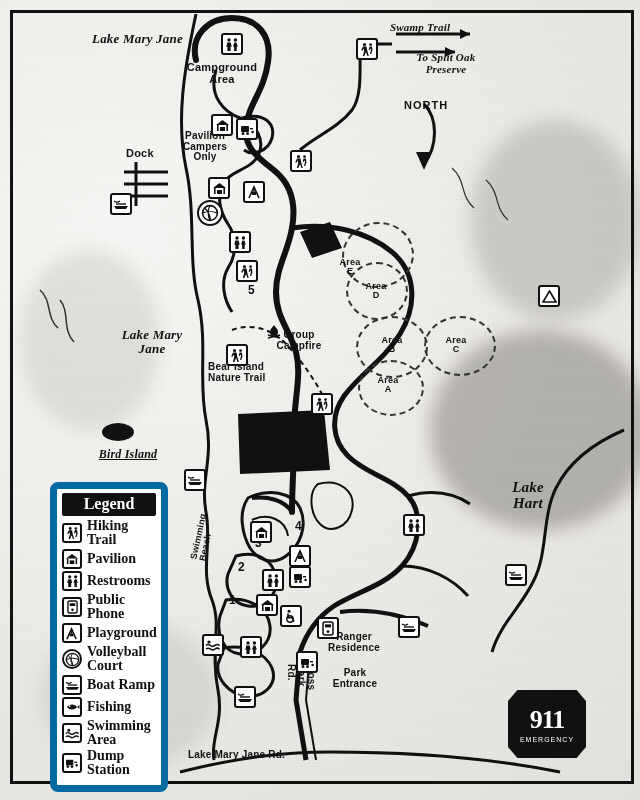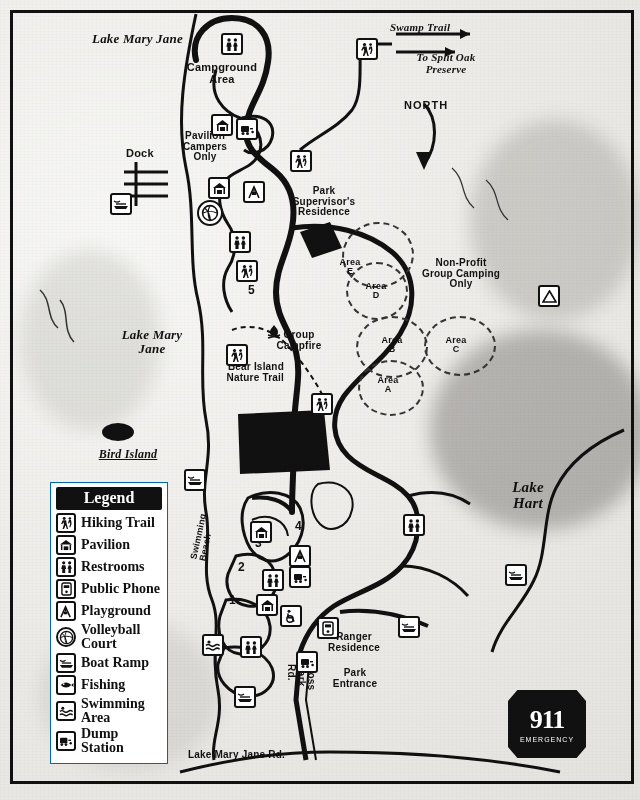--- a/index.html
+++ b/index.html
@@ -26,21 +26,21 @@
   
   svg.layer{position:absolute;left:0;top:0;width:640px;height:800px;}
 
   
   .ico{position:absolute;width:22px;height:22px;background:#fff;border:2px solid #111;border-radius:3px;
        display:flex;align-items:center;justify-content:center;box-sizing:border-box;}
   .ico svg{display:block;}
   .ico.round{border-radius:50%;}
 
   
-  .legend{position:absolute;left:50px;top:482px;width:118px;background:#fff;border:1px solid #0369a1;border-radius:0;
+  .legend{position:absolute;left:50px;top:482px;width:118px;background:#fff;border:7px solid #0369a1;border-radius:8px;
           padding:4px 5px 6px 5px;box-sizing:border-box;}
   .legend .title{background:#111;color:#fff;font-size:16px;font-weight:bold;text-align:center;
                  padding:2px 0 3px;border-radius:2px;margin-bottom:3px;font-family:"Liberation Serif",serif;}
   .legend .row{display:flex;align-items:center;gap:5px;margin:2px 0;}
   .legend .row .box{position:static;width:20px;height:20px;background:#fff;border:2px solid #111;border-radius:3px;
                     display:flex;align-items:center;justify-content:center;box-sizing:border-box;flex:0 0 20px;}
   .legend .row .box.rnd{border-radius:50%;}
   .legend .row .txt{font-size:14px;font-weight:bold;color:#111;line-height:1.0;font-family:"Liberation Serif",serif;}
 
   
@@ -161,30 +161,24 @@
 
   <div class="lbl" style="left:186px;top:62px;font-size:11px;width:72px;text-align:center;">
     <span>Campground Area</span>
   </div>
   <div class="lbl" style="left:176px;top:131px;font-size:10px;width:58px;text-align:center;">
     <span>Pavilion Campers Only</span>
   </div>
   <div class="lbl" style="left:126px;top:148px;font-size:11px;">
     <span>Dock</span>
   </div>
-  <div class="lbl" style="left:286px;top:186px;font-size:10px;width:76px;text-align:center;">
-    <span>Park Supervisor's Residence</span>
-  </div>
-  <div class="lbl" style="left:420px;top:258px;font-size:10px;width:82px;text-align:center;">
-    <span>Non-Profit Group Camping Only</span>
-  </div>
   <div class="lbl" style="left:272px;top:330px;font-size:10px;width:54px;text-align:center;">
     <span>Group Campfire</span>
   </div>
-  <div class="lbl" style="left:208px;top:362px;font-size:10px;width:76px;text-align:right;">
+  <div class="lbl" style="left:208px;top:362px;font-size:10px;width:76px;text-align:left;">
     <span>Bear Island Nature Trail</span>
   </div>
   <div class="lbl" style="left:190px;top:540px;font-size:9px;width:22px;text-align:center;transform:rotate(-78deg);transform-origin:50% 50%;">
     <span>Swimming Beach</span>
   </div>
   <div class="lbl" style="left:326px;top:632px;font-size:10px;width:56px;text-align:center;">
     <span>Ranger Residence</span>
   </div>
   <div class="lbl" style="left:330px;top:668px;font-size:10px;width:50px;text-align:center;">
     <span>Park Entrance</span>

